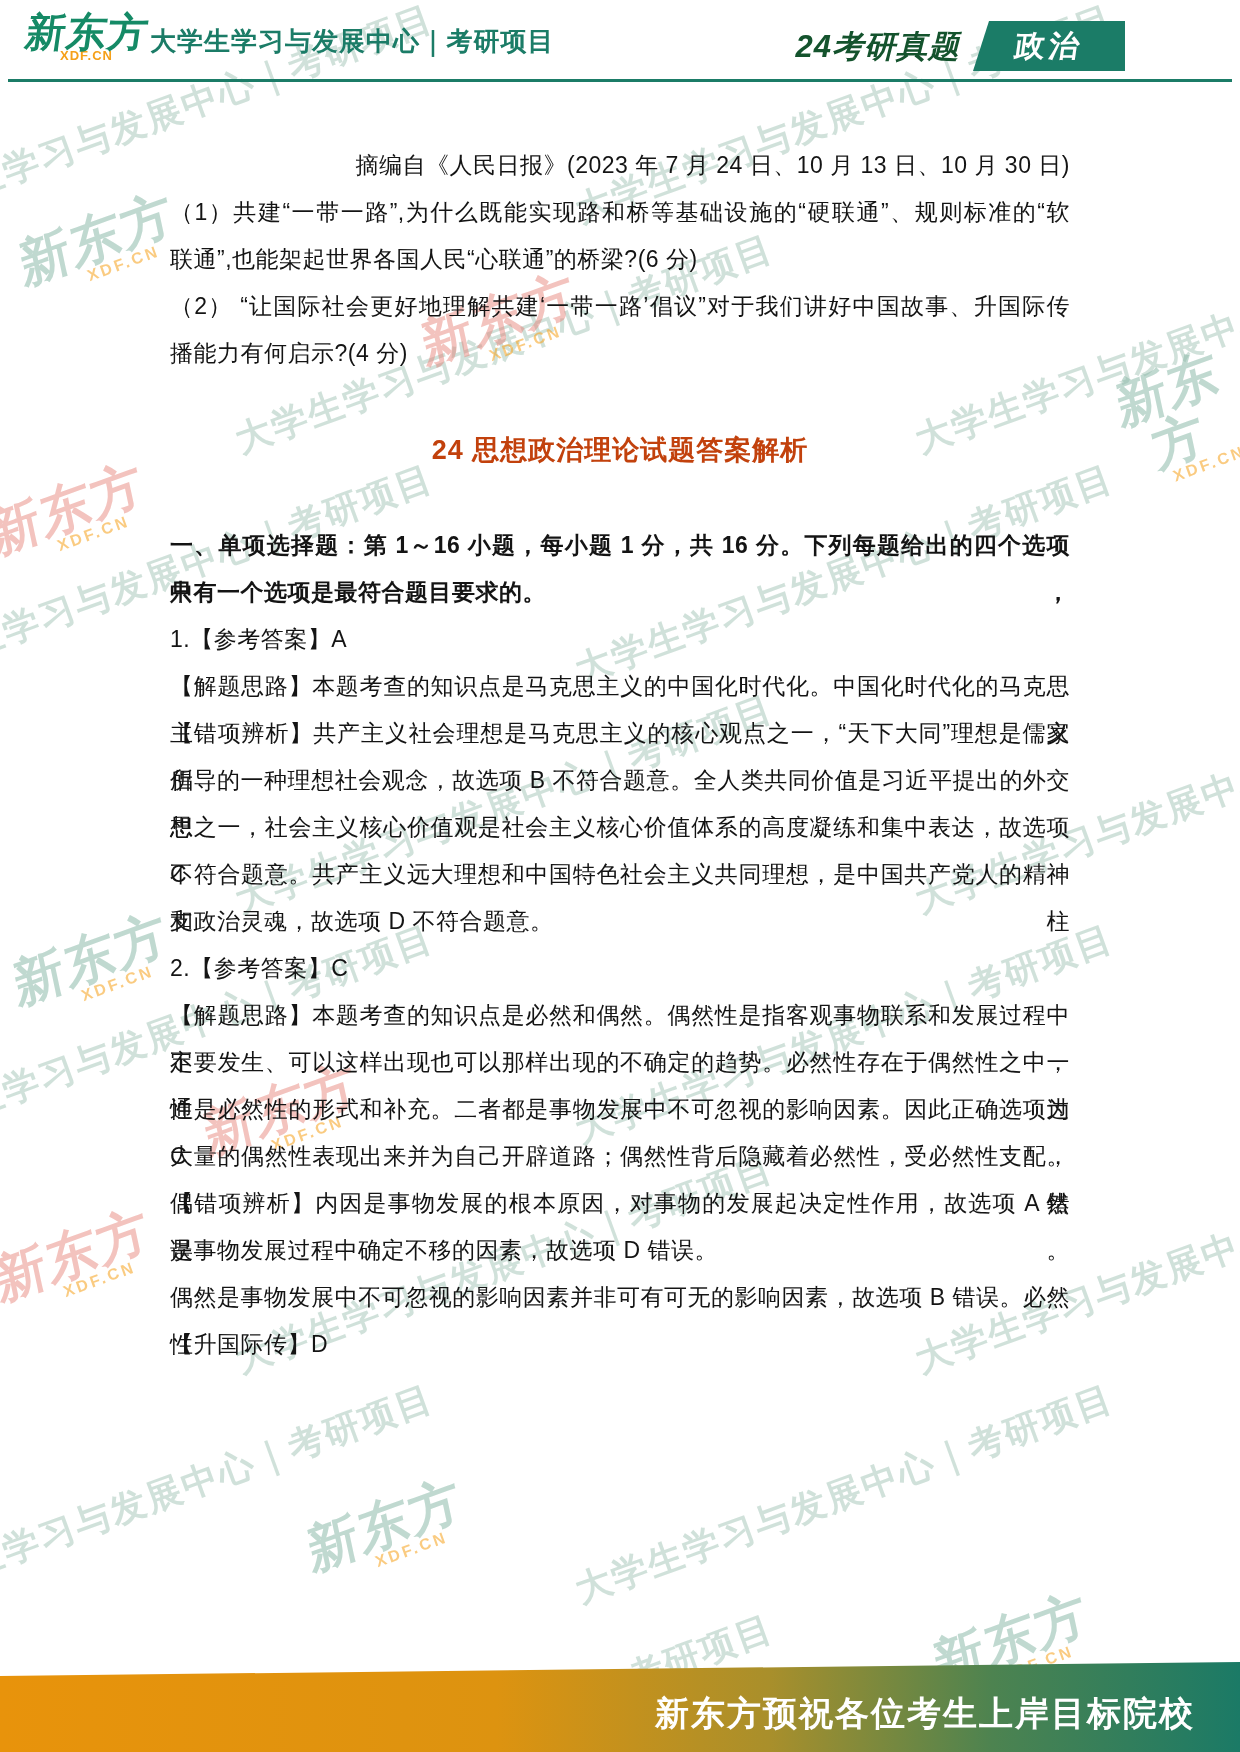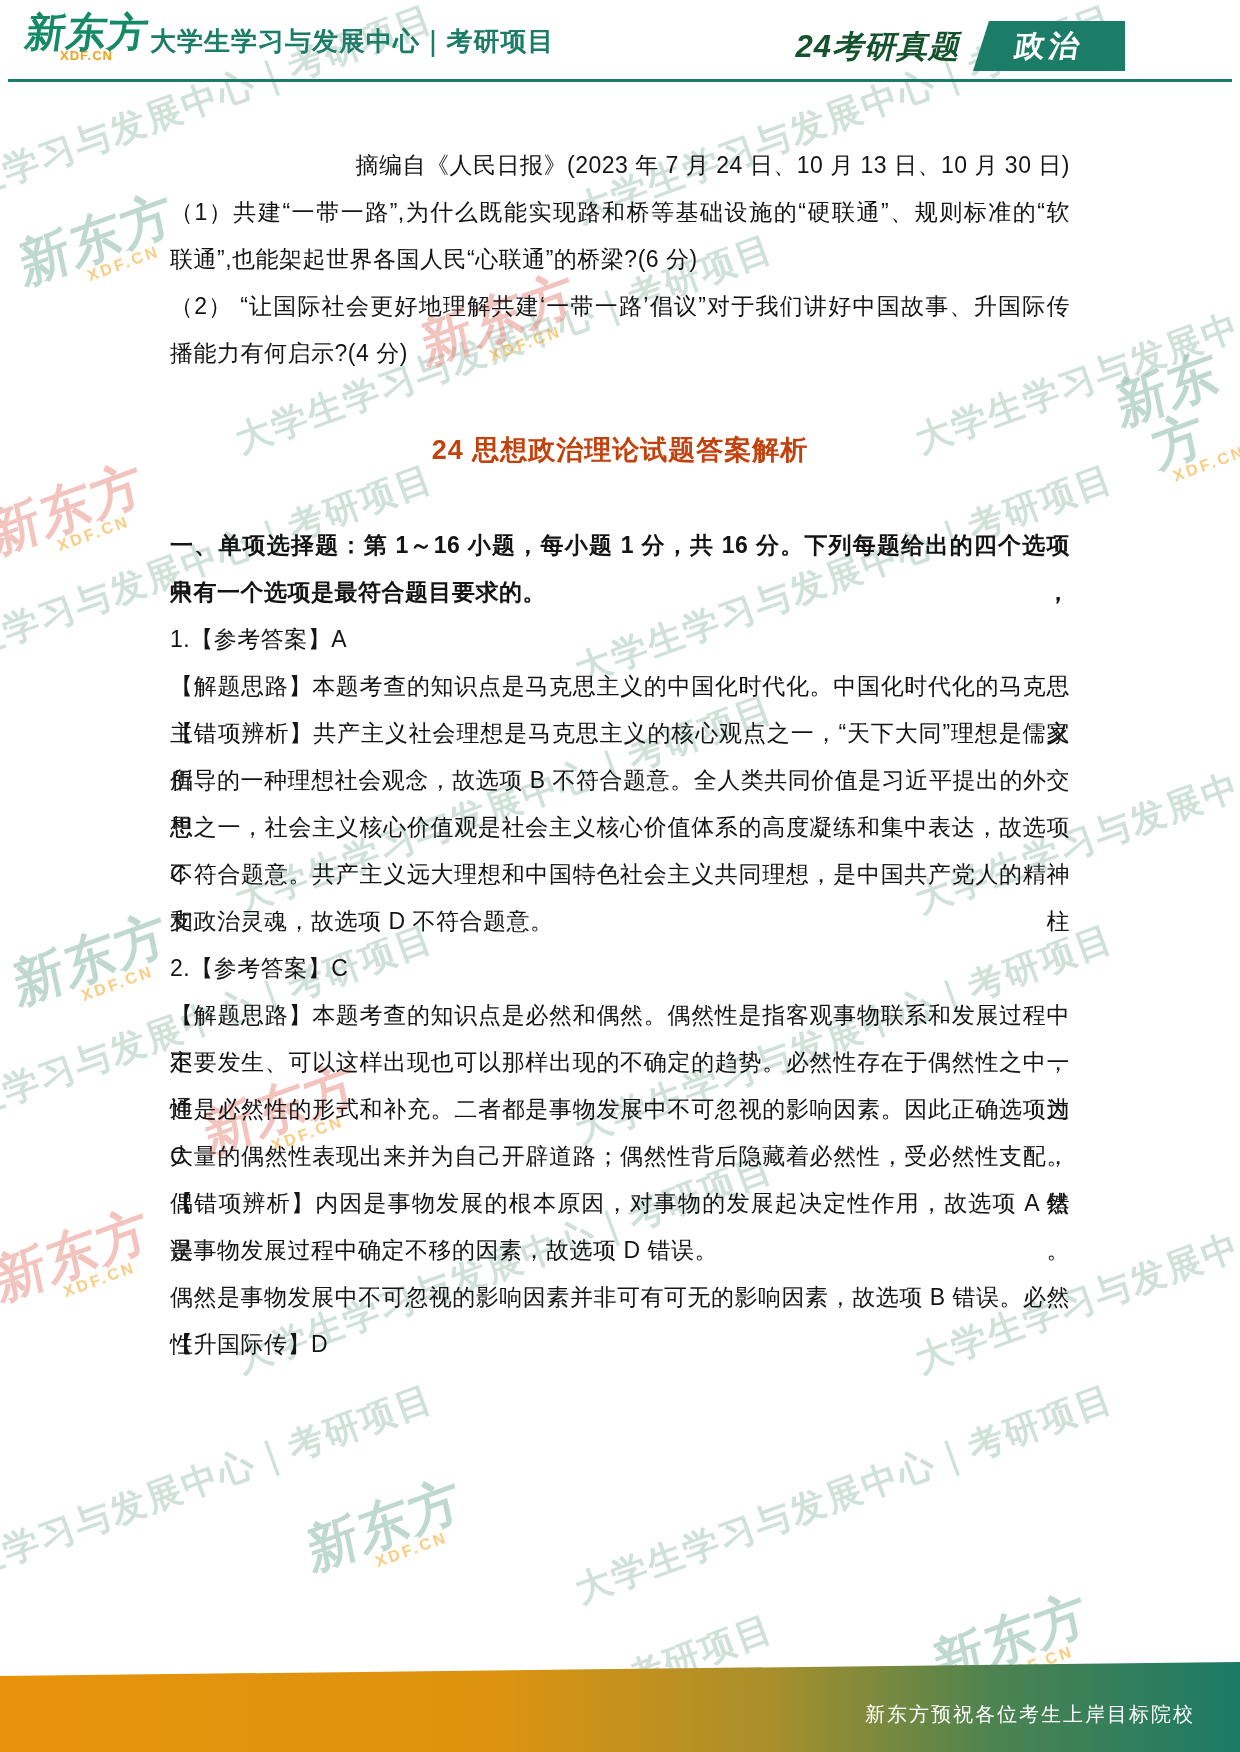--- a/index.html
+++ b/index.html
@@ -74,21 +74,21 @@
     letter-spacing:1px; color:#c2410c;
   }
   
   .ftr {
     position:absolute; left:0; right:0; top:1662px; height:90px; z-index:3;
     clip-path:polygon(0 14px,100% 0,100% 100%,0 100%);
     background:linear-gradient(90deg,#e8930b 0%,#dd9310 40%,#a98f2b 62%,#4d8350 80%,#1b7a66 100%);
     display:flex; align-items:center; justify-content:flex-end;
     padding:14px 45px 0 0;
   }
-  .ftr-slogan { color:#ffffff; font-size:20px; font-weight:400; letter-spacing:2px;text-align:center; }
+  .ftr-slogan { color:#ffffff; font-size:34px; font-weight:700; letter-spacing:2px;text-align:center; }
 </style>
 </head>
 <body>
 
 <div class="page">
 
   <div class="wm-layer">
       <div class="wm-text" style="left: -120px; top: 90px;">大学生学习与发展中心｜考研项目</div>
       <div class="wm-text" style="left: 560px; top: 90px;">大学生学习与发展中心｜考研项目</div>
       <div class="wm-text" style="left: 220px; top: 320px;">大学生学习与发展中心｜考研项目</div>

